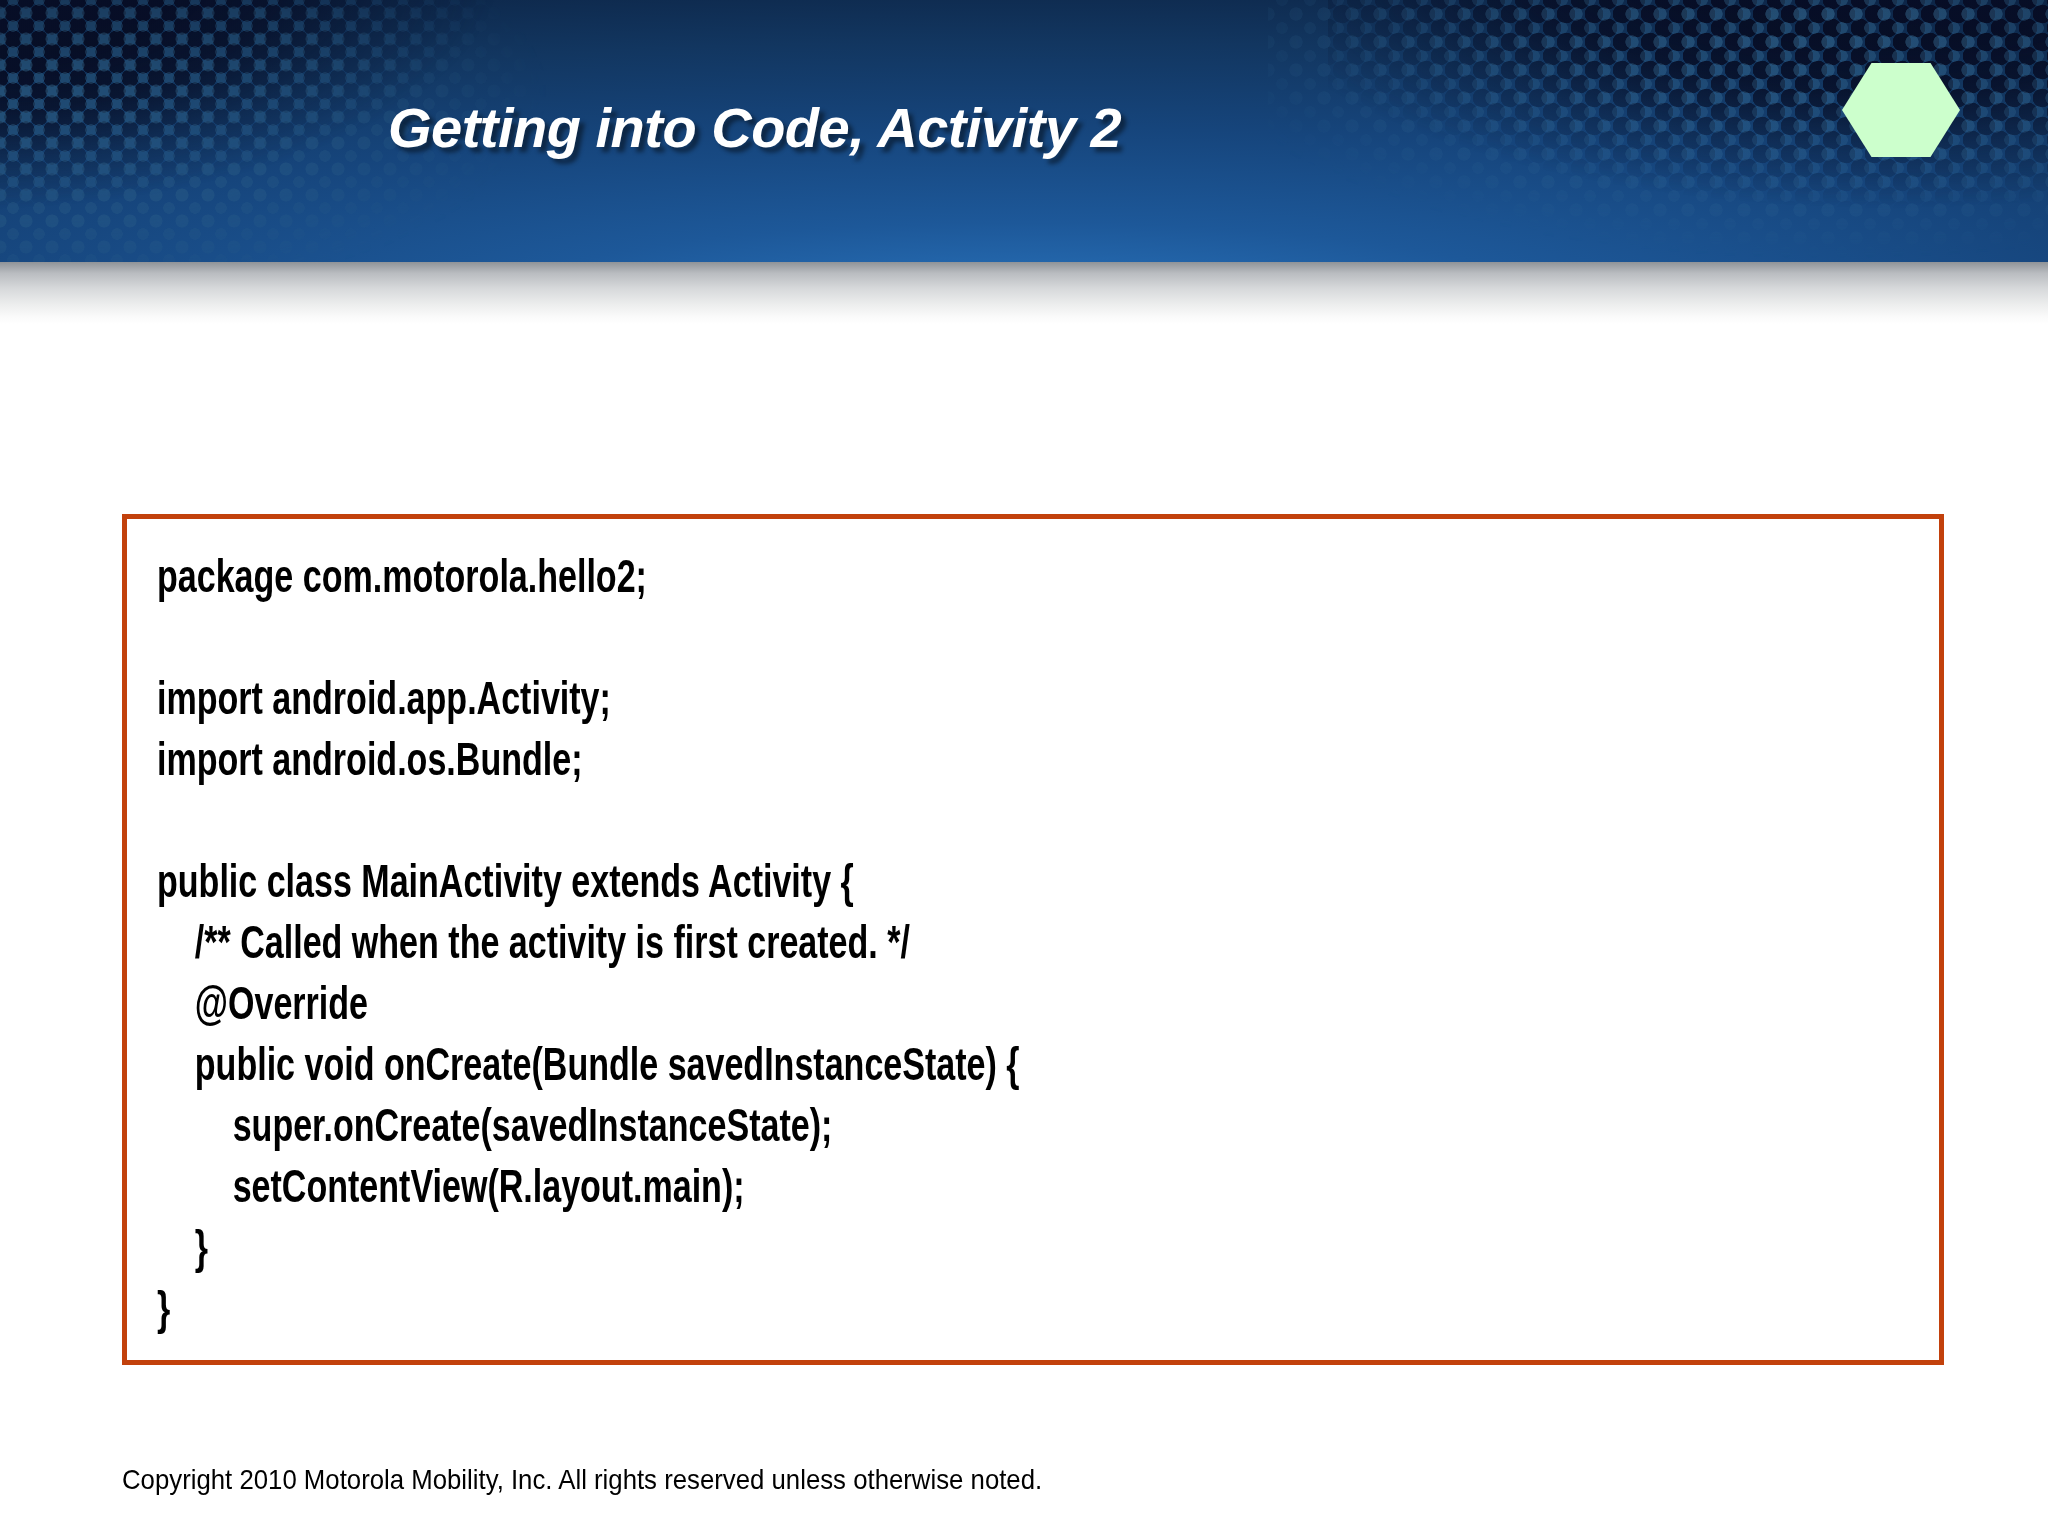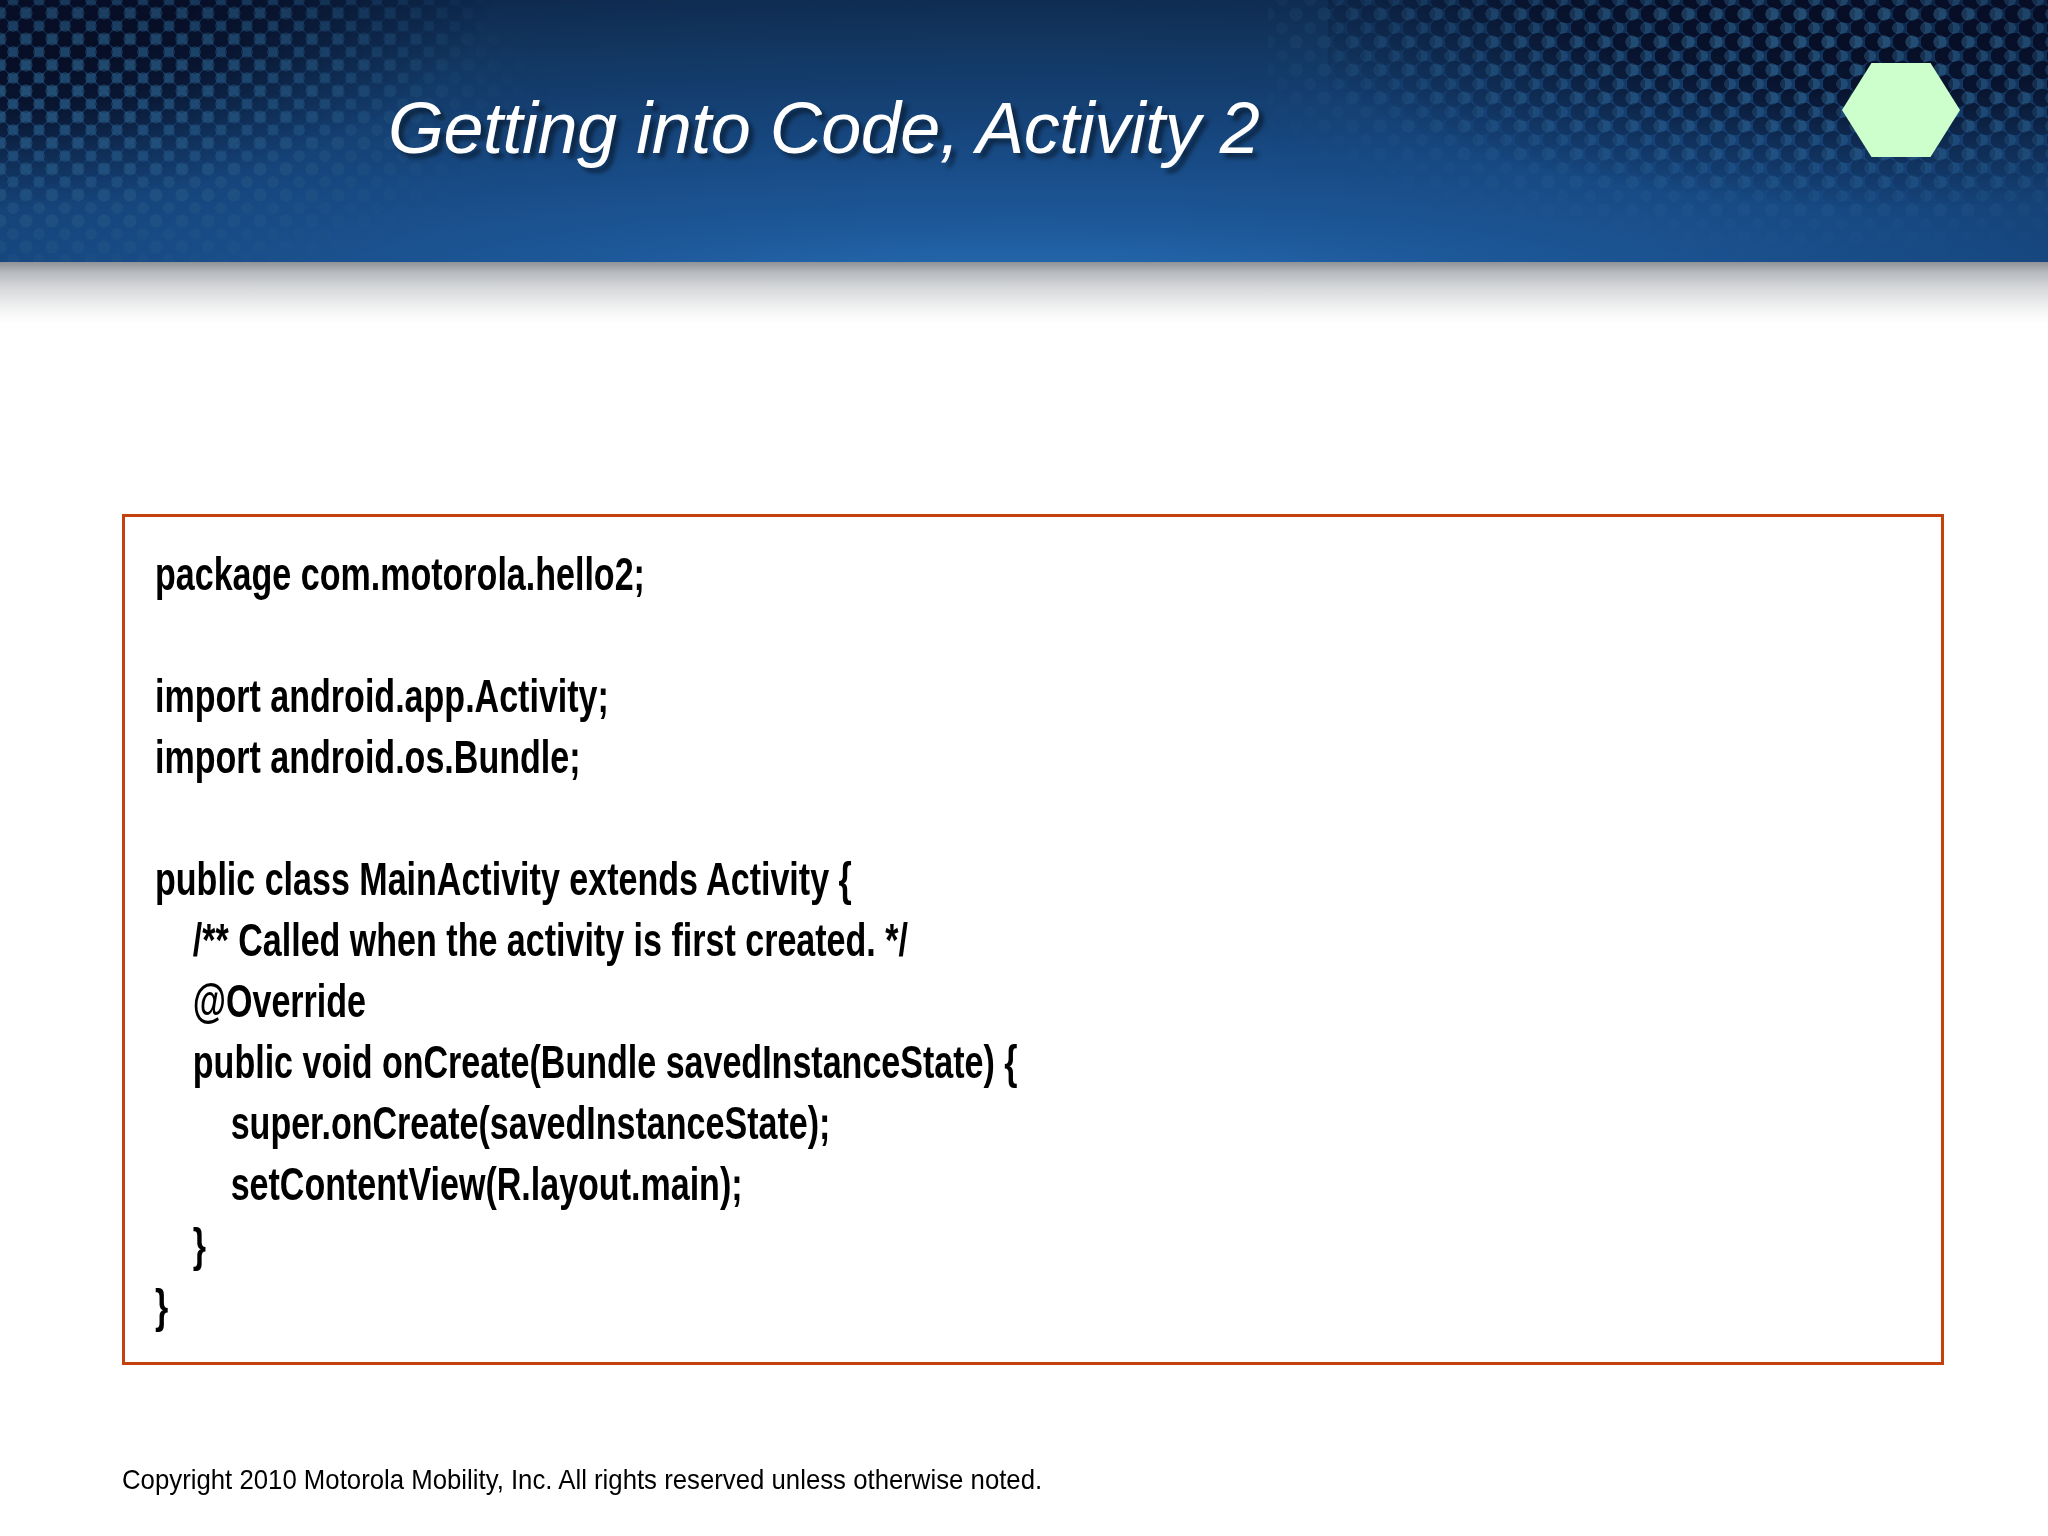--- a/index.html
+++ b/index.html
@@ -85,23 +85,23 @@
     background-position: 14px 0, 0 14px;
     -webkit-mask-image: radial-gradient(110% 120% at 72% 8%, rgba(0,0,0,0.95) 0%, rgba(0,0,0,0.5) 45%, rgba(0,0,0,0) 76%);
     mask-image: radial-gradient(110% 120% at 72% 8%, rgba(0,0,0,0.95) 0%, rgba(0,0,0,0.5) 45%, rgba(0,0,0,0) 76%);
   }
 
   .slide-title {
     position: absolute;
     left: 388px;
     top: 80px;
     width: 1400px;
-    font-size: 72px;
+    font-size: 56px;
     line-height: 96px;
-    font-weight: normal;
+    font-weight: bold;
     font-style: italic;
     color: #ffffff;
     letter-spacing: -0.5px;
     text-shadow: 5px 5px 4px rgba(0,0,0,0.45);
     white-space: nowrap;
   }
 
   
   .hex-badge {
     position: absolute;
@@ -147,21 +147,21 @@
     white-space: nowrap;
   }
 
   
   .code-box {
     position: absolute;
     left: 122px;
     top: 514px;
     width: 1822px;
     height: 851px;
-    border: 3px solid #c2410c;
+    border: 5px solid #c2410c;
     background: #ffffff;
     box-sizing: border-box;
   }
   .code-inner {
     position: absolute;
     left: 30px;
     top: 27px;
     right: 10px;
   }
   .code-line {

